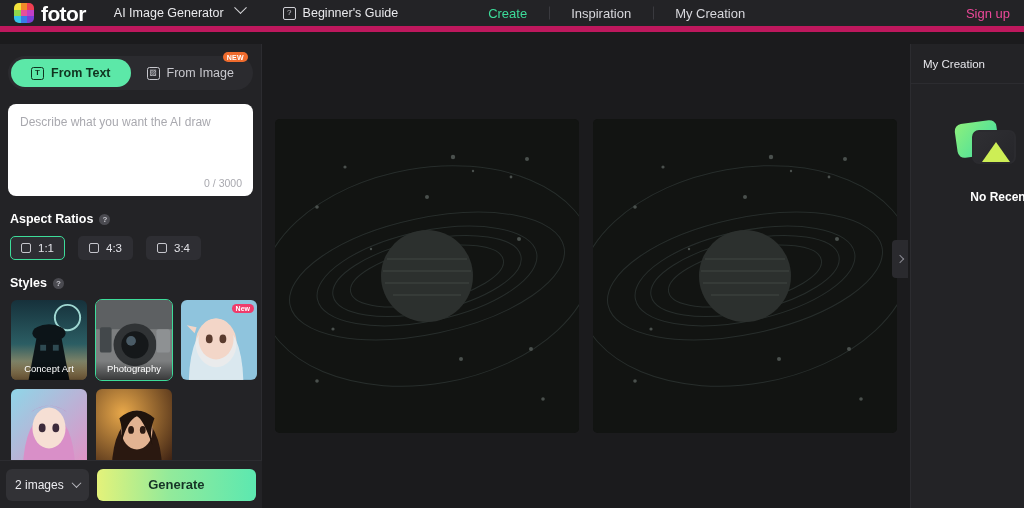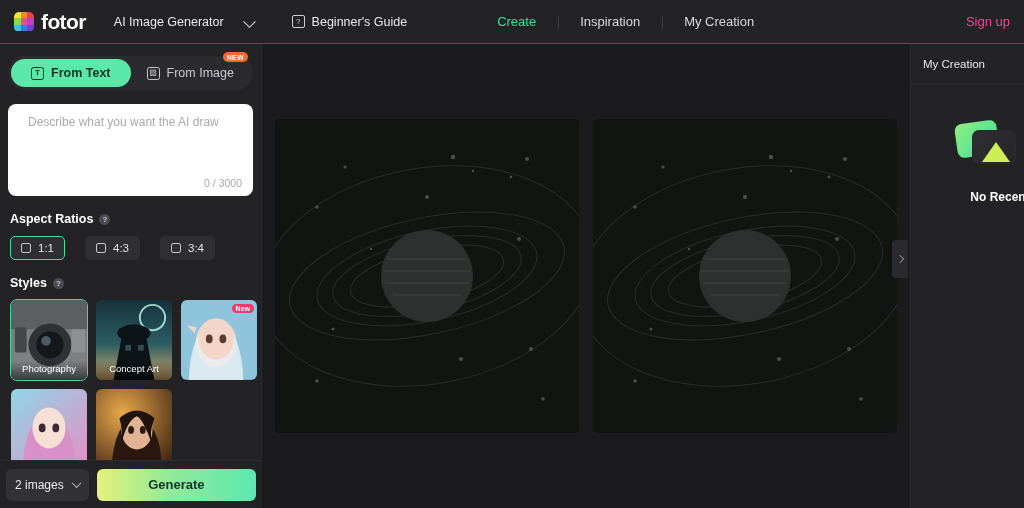--- a/index.html
+++ b/index.html
@@ -7,38 +7,38 @@
     width: 1024px; height: 508px;
     overflow: hidden;
     background: #1c1c1e;
     font-family: "Liberation Sans", sans-serif;
     -webkit-font-smoothing: antialiased;
   }
   .app { position: relative; width: 1024px; height: 508px; background: #1b1b1d; }
 
   
   .topbar {
-    position: absolute; top: 0; left: 0; width: 1024px; height: 44px;
+    position: absolute; top: 0; left: 0; width: 1024px; height: 32px;
     background: #232326;
     display: flex; align-items: center;
-    border-bottom: 1px solid #be185d;
+    border-bottom: 6px solid #be185d;
   }
   .logo-wrap { display: flex; align-items: center; margin-left: 14px; }
   .logo-mark {
     width: 20px; height: 20px; border-radius: 5px; overflow: hidden;
     display: grid; grid-template-columns: 1fr 1fr 1fr; grid-template-rows: 1fr 1fr 1fr;
     flex: none;
   }
   .logo-mark i { display: block; }
   .logo-text {
     color: #ffffff; font-size: 21px; font-weight: bold; letter-spacing: -0.6px;
     margin-left: 7px; line-height: 1;
   }
   .nav-dropdown {
-    display: flex; align-items: flex-end; gap: 21px;
+    display: flex; align-items: flex-start; gap: 12px;
     margin-left: 28px; color: #e9e9ec; font-size: 12.5px; cursor: pointer;
   }
   .chev-d {
     width: 9px; height: 9px; border-right: 1.6px solid #d4d4d8; border-bottom: 1.6px solid #d4d4d8;
     transform: rotate(45deg) translate(-2px,-2px); flex: none;
   }
   .guide {
     display: flex; align-items: center; gap: 7px;
     margin-left: 38px; color: #e9e9ec; font-size: 12.5px; cursor: pointer;
   }
@@ -83,35 +83,35 @@
     display: flex; align-items: center; justify-content: center;
     font-size: 8px; line-height: 1; flex: none;
   }
   .badge-new {
     position: absolute; top: -7px; right: 2px;
     background: #ef6b2d; color: #fff; font-size: 7px; font-weight: bold;
     padding: 1.5px 4px; border-radius: 7px; letter-spacing: 0.3px;
   }
   .prompt-box {
     margin: 14px 8px 0 8px; height: 92px; background: #ffffff; border-radius: 8px;
-    position: relative; padding: 11px 20px; cursor: text;
+    position: relative; padding: 11px 12px; cursor: text;
   }
   .prompt-placeholder { color: #a9a9af; font-size: 12px; }
   .prompt-count {
     position: absolute; right: 11px; bottom: 7px; color: #a9a9af; font-size: 10.5px;
   }
   .sec-head {
     display: flex; align-items: center; gap: 6px;
     margin: 16px 0 0 10px; color: #ffffff; font-size: 12.5px; font-weight: bold; text-align: center;
   }
   .q-ico {
     width: 11px; height: 11px; border-radius: 50%; background: #4a4a50; color: #c6c6cc;
     font-size: 8px; display: flex; align-items: center; justify-content: center; flex: none;
   }
-  .ratios { display: flex; gap: 20px; margin: 10px 0 0 10px; }
+  .ratios { display: flex; gap: 13px; margin: 10px 0 0 10px; }
   .ratio {
     height: 24px; padding: 0 10px; background: #2e2e33; border-radius: 5px;
     display: flex; align-items: center; gap: 7px; font-size: 11.5px; color: #e2e2e7;
     border: 1px solid transparent; cursor: pointer;
   }
   .ratio.sel { border-color: #3ddc9a; }
   .sq { width: 10px; height: 10px; border: 1.4px solid #c6c6cc; border-radius: 2px; flex: none; }
 
   .styles-grid {
     margin: 9px 0 0 10px; display: grid; grid-template-columns: repeat(3, 78px);
@@ -282,53 +282,53 @@
         <span>3:4</span>
       </div>
     </div>
 
     <div class="sec-head">
       <span>Styles</span>
       <span class="q-ico">?</span>
     </div>
 
     <div class="styles-grid">
-
-      <div class="style-card sel">
-        <svg class="style-art" viewBox="0 0 78 82" preserveAspectRatio="none">
-          <rect width="78" height="82" fill="#7d7f80"></rect>
-          <rect x="0" y="0" width="78" height="30" fill="#5d6062"></rect>
-          <circle cx="40" cy="46" r="22" fill="#303335"></circle>
-          <circle cx="40" cy="46" r="14" fill="#15181a"></circle>
-          <circle cx="36" cy="42" r="5" fill="#4a5b66"></circle>
-          <rect x="4" y="28" width="12" height="26" rx="2" fill="#43484b"></rect>
-          <rect x="62" y="30" width="14" height="24" rx="2" fill="#8e9193"></rect>
-        </svg>
-        <div class="style-label">Photography</div>
-      </div>
 
       <div class="style-card">
         <svg class="style-art" viewBox="0 0 78 82" preserveAspectRatio="none">
           <defs>
               <linearGradient id="ca" x1="0" y1="0" x2="0" y2="1">
             <stop offset="0" stop-color="#16313b"></stop>
                 <stop offset="0.55" stop-color="#2b5d63"></stop>
                 <stop offset="1" stop-color="#d2a86a"></stop>
           </linearGradient>
             </defs>
           <rect width="78" height="82" fill="url(#ca)"></rect>
           <circle cx="58" cy="18" r="13" fill="none" stroke="#9fd8d2" stroke-width="2"></circle>
           <path d="M18 82 L26 40 L39 26 L52 40 L60 82 Z" fill="#0c1418"></path>
           <ellipse cx="39" cy="34" rx="17" ry="9" fill="#0c1418"></ellipse>
           <rect x="30" y="46" width="6" height="6" fill="#2e4a52"></rect>
           <rect x="43" y="46" width="6" height="6" fill="#2e4a52"></rect>
         </svg>
         <div class="style-label">Concept Art</div>
       </div>
 
+      <div class="style-card sel">
+        <svg class="style-art" viewBox="0 0 78 82" preserveAspectRatio="none">
+          <rect width="78" height="82" fill="#7d7f80"></rect>
+          <rect x="0" y="0" width="78" height="30" fill="#5d6062"></rect>
+          <circle cx="40" cy="46" r="22" fill="#303335"></circle>
+          <circle cx="40" cy="46" r="14" fill="#15181a"></circle>
+          <circle cx="36" cy="42" r="5" fill="#4a5b66"></circle>
+          <rect x="4" y="28" width="12" height="26" rx="2" fill="#43484b"></rect>
+          <rect x="62" y="30" width="14" height="24" rx="2" fill="#8e9193"></rect>
+        </svg>
+        <div class="style-label">Photography</div>
+      </div>
+
 
       <div class="style-card">
         <svg class="style-art" viewBox="0 0 78 82" preserveAspectRatio="none">
           <rect width="78" height="82" fill="#8fc4dd"></rect>
           <ellipse cx="36" cy="44" rx="21" ry="25" fill="#f3d6c8"></ellipse>
           <path d="M8 82 Q10 28 36 22 Q62 28 64 82 Z" fill="#e8eef2" opacity="0.85"></path>
           <ellipse cx="36" cy="40" rx="18" ry="21" fill="#f3d6c8"></ellipse>
           <ellipse cx="29" cy="40" rx="3.5" ry="4.5" fill="#5a3b2e"></ellipse>
           <ellipse cx="43" cy="40" rx="3.5" ry="4.5" fill="#5a3b2e"></ellipse>
           <path d="M14 34 L6 26 L16 28 Z" fill="#f3d6c8"></path>

